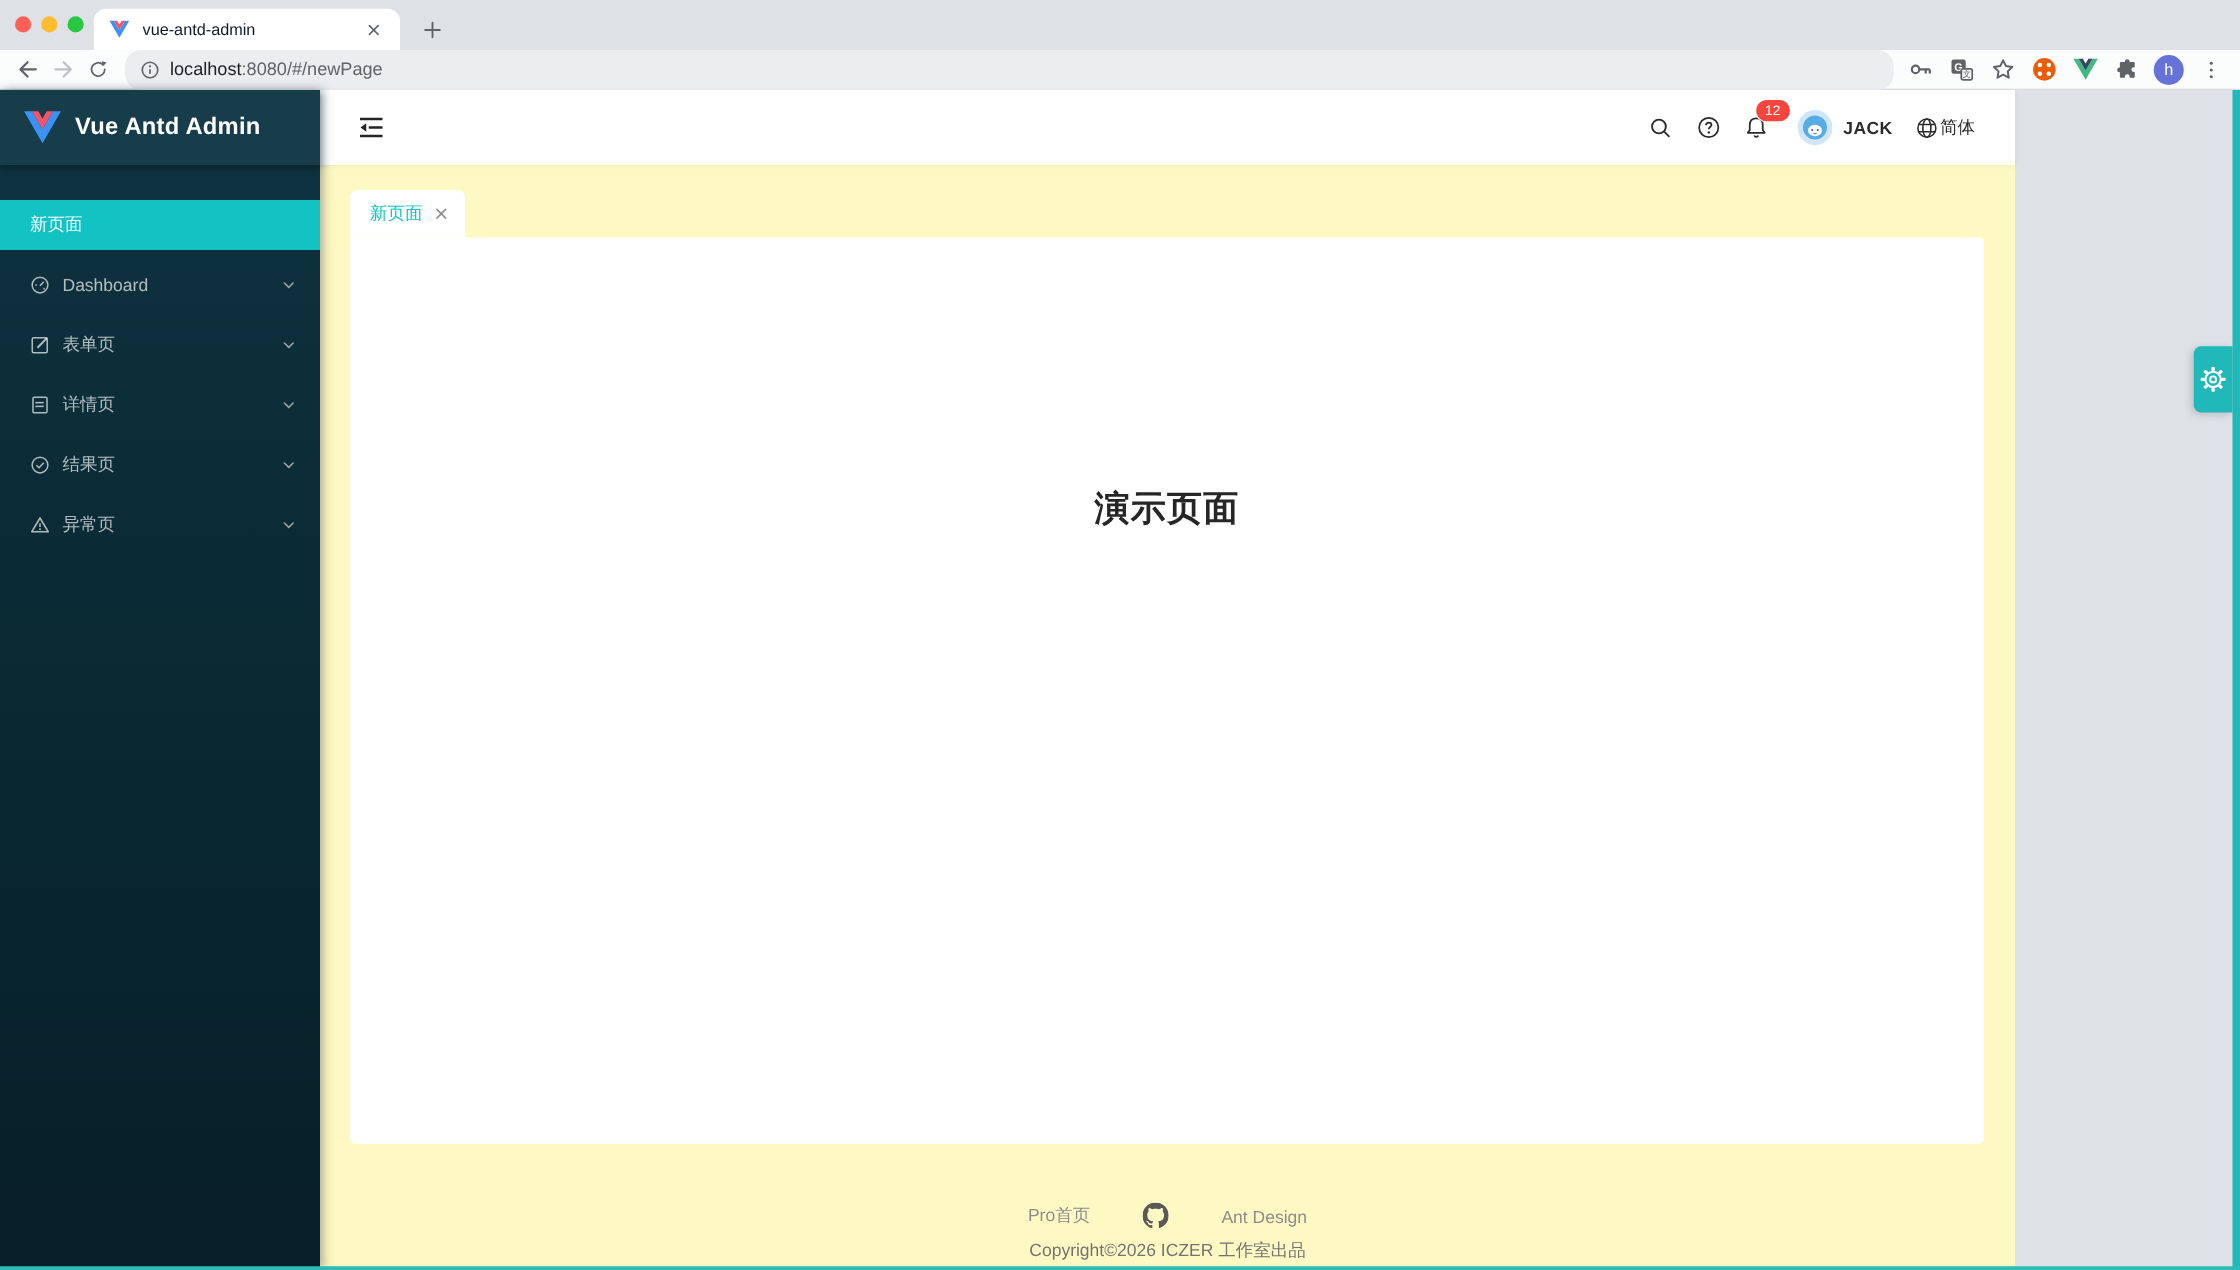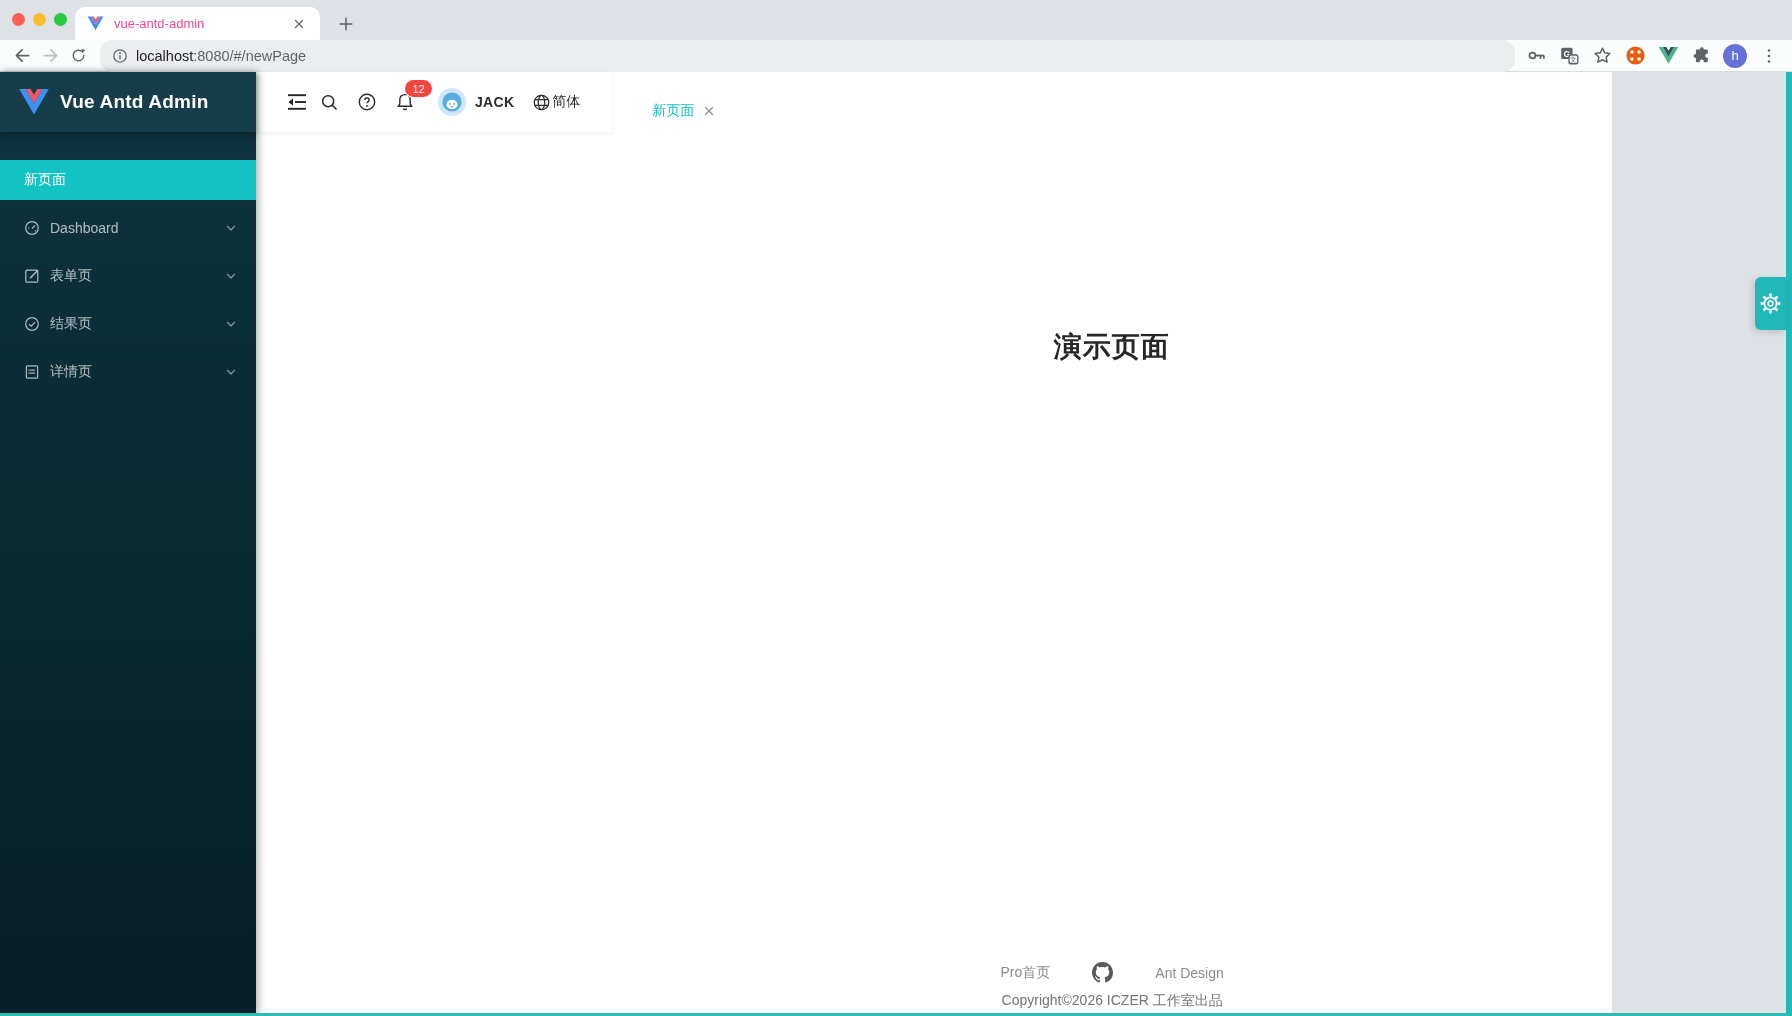--- a/index.html
+++ b/index.html
@@ -8,21 +8,21 @@
   .stage { position:relative; width:1792px; height:1016px; overflow:hidden; }
 
   
   .tabstrip { position:absolute; left:0; top:0; width:100%; height:40px; background:#dee1e6; }
   .traffic { position:absolute; top:13px; left:12px; display:flex; gap:8px; }
   .light { width:13px; height:13px; border-radius:50%; }
   .light.red{ background:#ff5f57; } .light.yellow{ background:#febc2e; } .light.green{ background:#28c840; }
   .btab { position:absolute; left:75px; top:7px; width:245px; height:33px; background:#ffffff;
           border-radius:10px 10px 0 0; display:flex; align-items:center; padding:0 12px; }
   .btab .favicon { width:17px; height:17px; margin-right:10px; flex:none; }
-  .btab .title { font-size:13px; color:#ec4899; flex:1; white-space:nowrap; overflow:hidden; }
+  .btab .title { font-size:13px; color:#0f172a; flex:1; white-space:nowrap; overflow:hidden; }
   .tab-close { width:18px; height:18px; display:flex; align-items:center; justify-content:center; color:#5f6368; }
   .newtab-btn { position:absolute; left:332px; top:10px; width:28px; height:28px; border-radius:50%;
                 display:flex; align-items:center; justify-content:center; color:#5f6368; }
   .toolbar { position:absolute; left:0; top:40px; width:100%; height:32px; background:#fbfcfc;
              border-bottom:1px solid #dadce0; display:flex; align-items:center; }
   .nav-btn { width:28px; height:28px; display:flex; align-items:center; justify-content:center; flex:none; }
   .nav-btn.back{ margin-left:8px; color:#5f6368; }
   .nav-btn.fwd{ color:#bdc1c6; }
   .nav-btn.reload{ color:#5f6368; }
   .omnibox { height:25px; background:#ecedef; border-radius:13px; flex:1; margin:0 10px 0 8px;
@@ -43,21 +43,21 @@
                 box-shadow:0 2px 6px rgba(0,0,0,.35); }
   .logo-block .logo-title { color:#ffffff; font-size:19px; font-weight:700; margin-left:10px; letter-spacing:.2px; }
   .menu { padding-top:28px; }
   .menu-item { height:40px; display:flex; align-items:center; padding:0 18px 0 24px; margin-bottom:8px;
                color:rgba(255,255,255,.68); font-size:14px; cursor:pointer; }
   .menu-item.selected { background:#13c2c2; color:#ffffff; }
   .menu-item .mi-icon { width:16px; height:16px; margin-right:10px; flex:none; }
   .menu-item .mi-label { flex:1; }
   .menu-item .mi-caret { width:14px; height:14px; flex:none; opacity:.85; }
 
-  .main { position:relative; flex:1; display:flex; flex-direction:row; background:#ffffff; }
+  .main { position:relative; flex:1; display:flex; flex-direction:column; background:#fef9c3; }
   .app-header { height:60px; background:#ffffff; box-shadow:0 1px 4px rgba(0,21,41,.08);
                 display:flex; align-items:center; padding:0 28px; position:relative; z-index:3; }
   .fold-btn { width:26px; height:26px; color:#242424; display:flex; align-items:center; justify-content:center; }
   .hdr-right { margin-left:auto; display:flex; align-items:center; color:#2b2b2b; }
   .hdr-ic { width:38px; height:38px; display:flex; align-items:center; justify-content:center; position:relative; }
   .badge { position:absolute; top:-3px; left:19px; min-width:27px; height:17px; background:#f5453d; color:#fff;
            border-radius:9px; font-size:11px; display:flex; align-items:center; justify-content:center;
            padding:0 5px; box-shadow:0 0 0 1px #fff; }
   .user-chip { display:flex; align-items:center; margin:0 18px 0 14px; gap:9px;text-align:right; }
   .user-chip .uname { font-size:14px; font-weight:700; color:#2b2b2b; letter-spacing:.3px; }
@@ -397,32 +397,41 @@
             <svg class="mi-icon" viewBox="0 0 16 16">
               <use href="#i-form"></use>
             </svg>
             <span class="mi-label">表单页</span>
             <svg class="mi-caret" viewBox="0 0 16 16">
               <use href="#i-caret-down"></use>
             </svg>
           </div>
           <div class="menu-item">
             <svg class="mi-icon" viewBox="0 0 16 16">
+              <use href="#i-profile"></use>
+            </svg>
+            <span class="mi-label">详情页</span>
+            <svg class="mi-caret" viewBox="0 0 16 16">
+              <use href="#i-caret-down"></use>
+            </svg>
+          </div>
+          <div class="menu-item">
+            <svg class="mi-icon" viewBox="0 0 16 16">
               <use href="#i-check-circle"></use>
             </svg>
             <span class="mi-label">结果页</span>
             <svg class="mi-caret" viewBox="0 0 16 16">
               <use href="#i-caret-down"></use>
             </svg>
           </div>
           <div class="menu-item">
             <svg class="mi-icon" viewBox="0 0 16 16">
-              <use href="#i-profile"></use>
-            </svg>
-            <span class="mi-label">详情页</span>
+              <use href="#i-warning"></use>
+            </svg>
+            <span class="mi-label">异常页</span>
             <svg class="mi-caret" viewBox="0 0 16 16">
               <use href="#i-caret-down"></use>
             </svg>
           </div>
         </nav>
     </aside>
 
     <div class="main">
       <header class="app-header">
         <span class="fold-btn">

